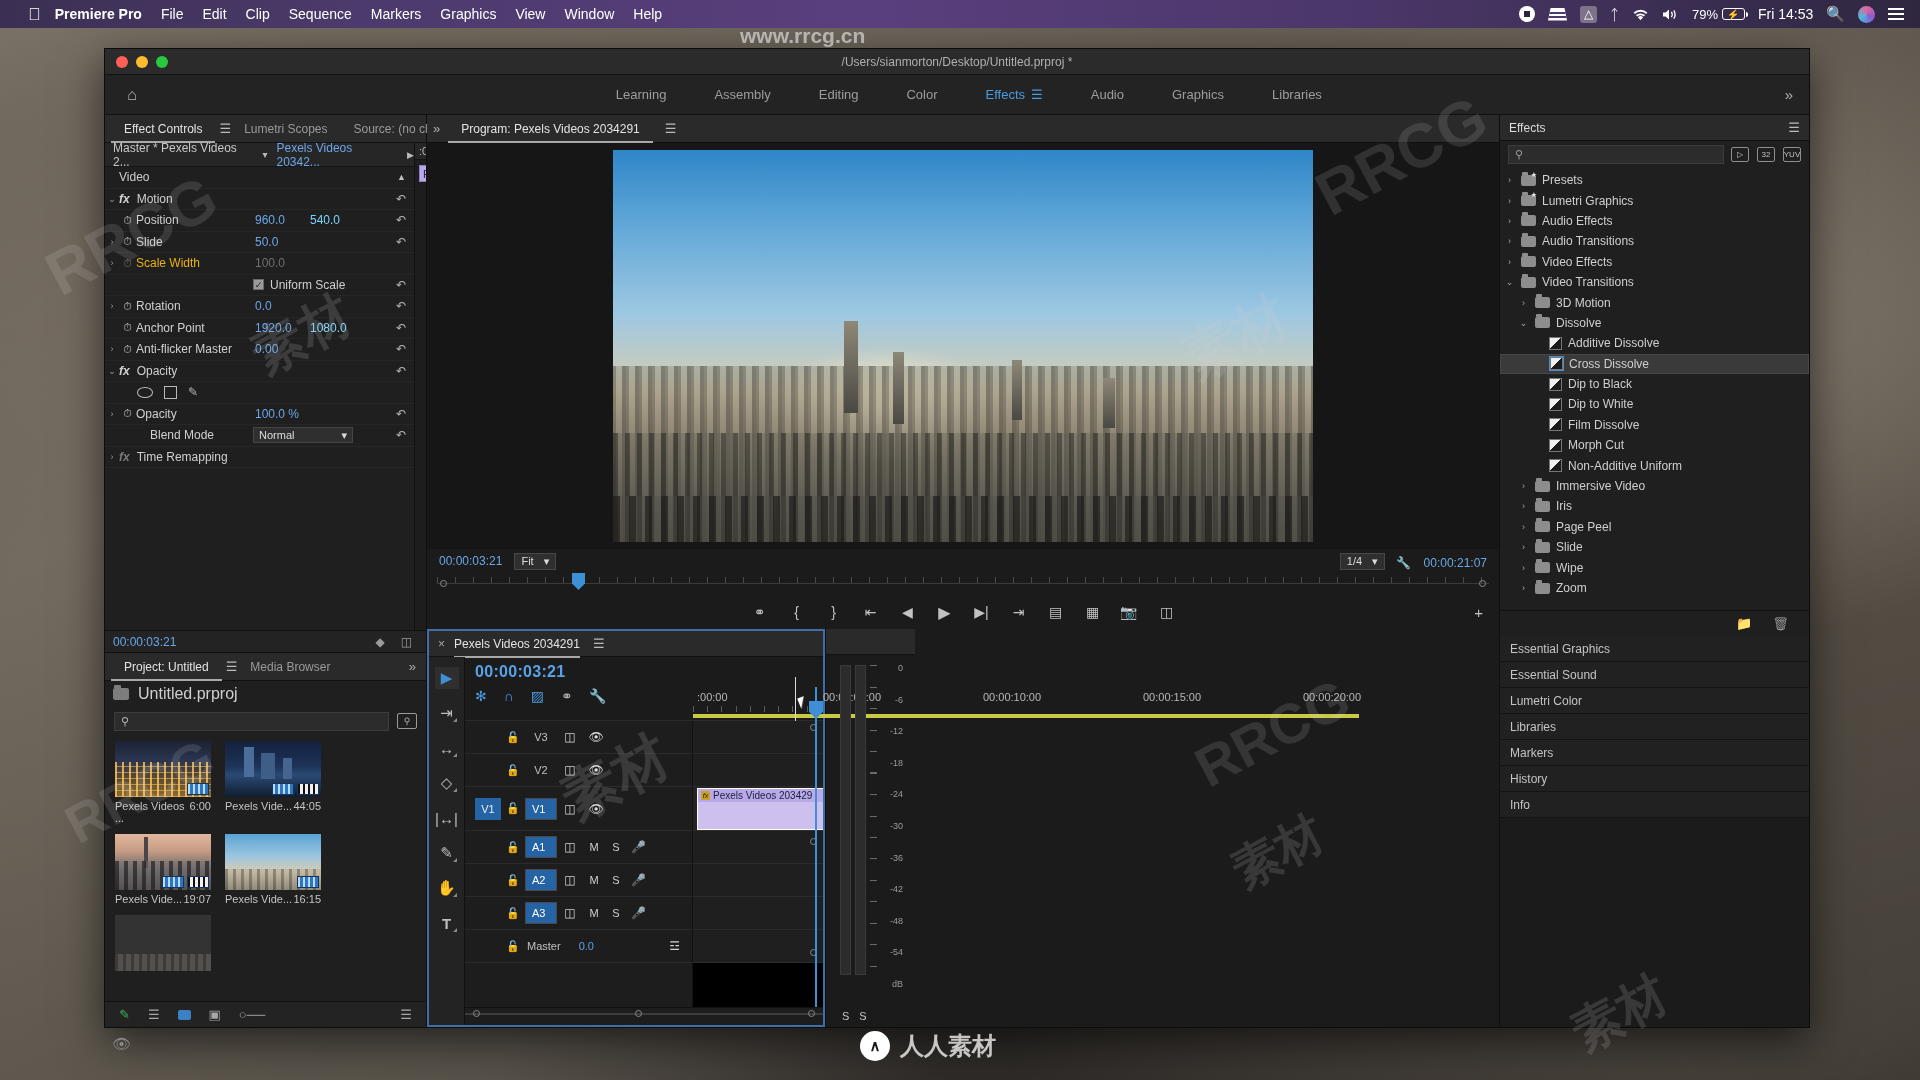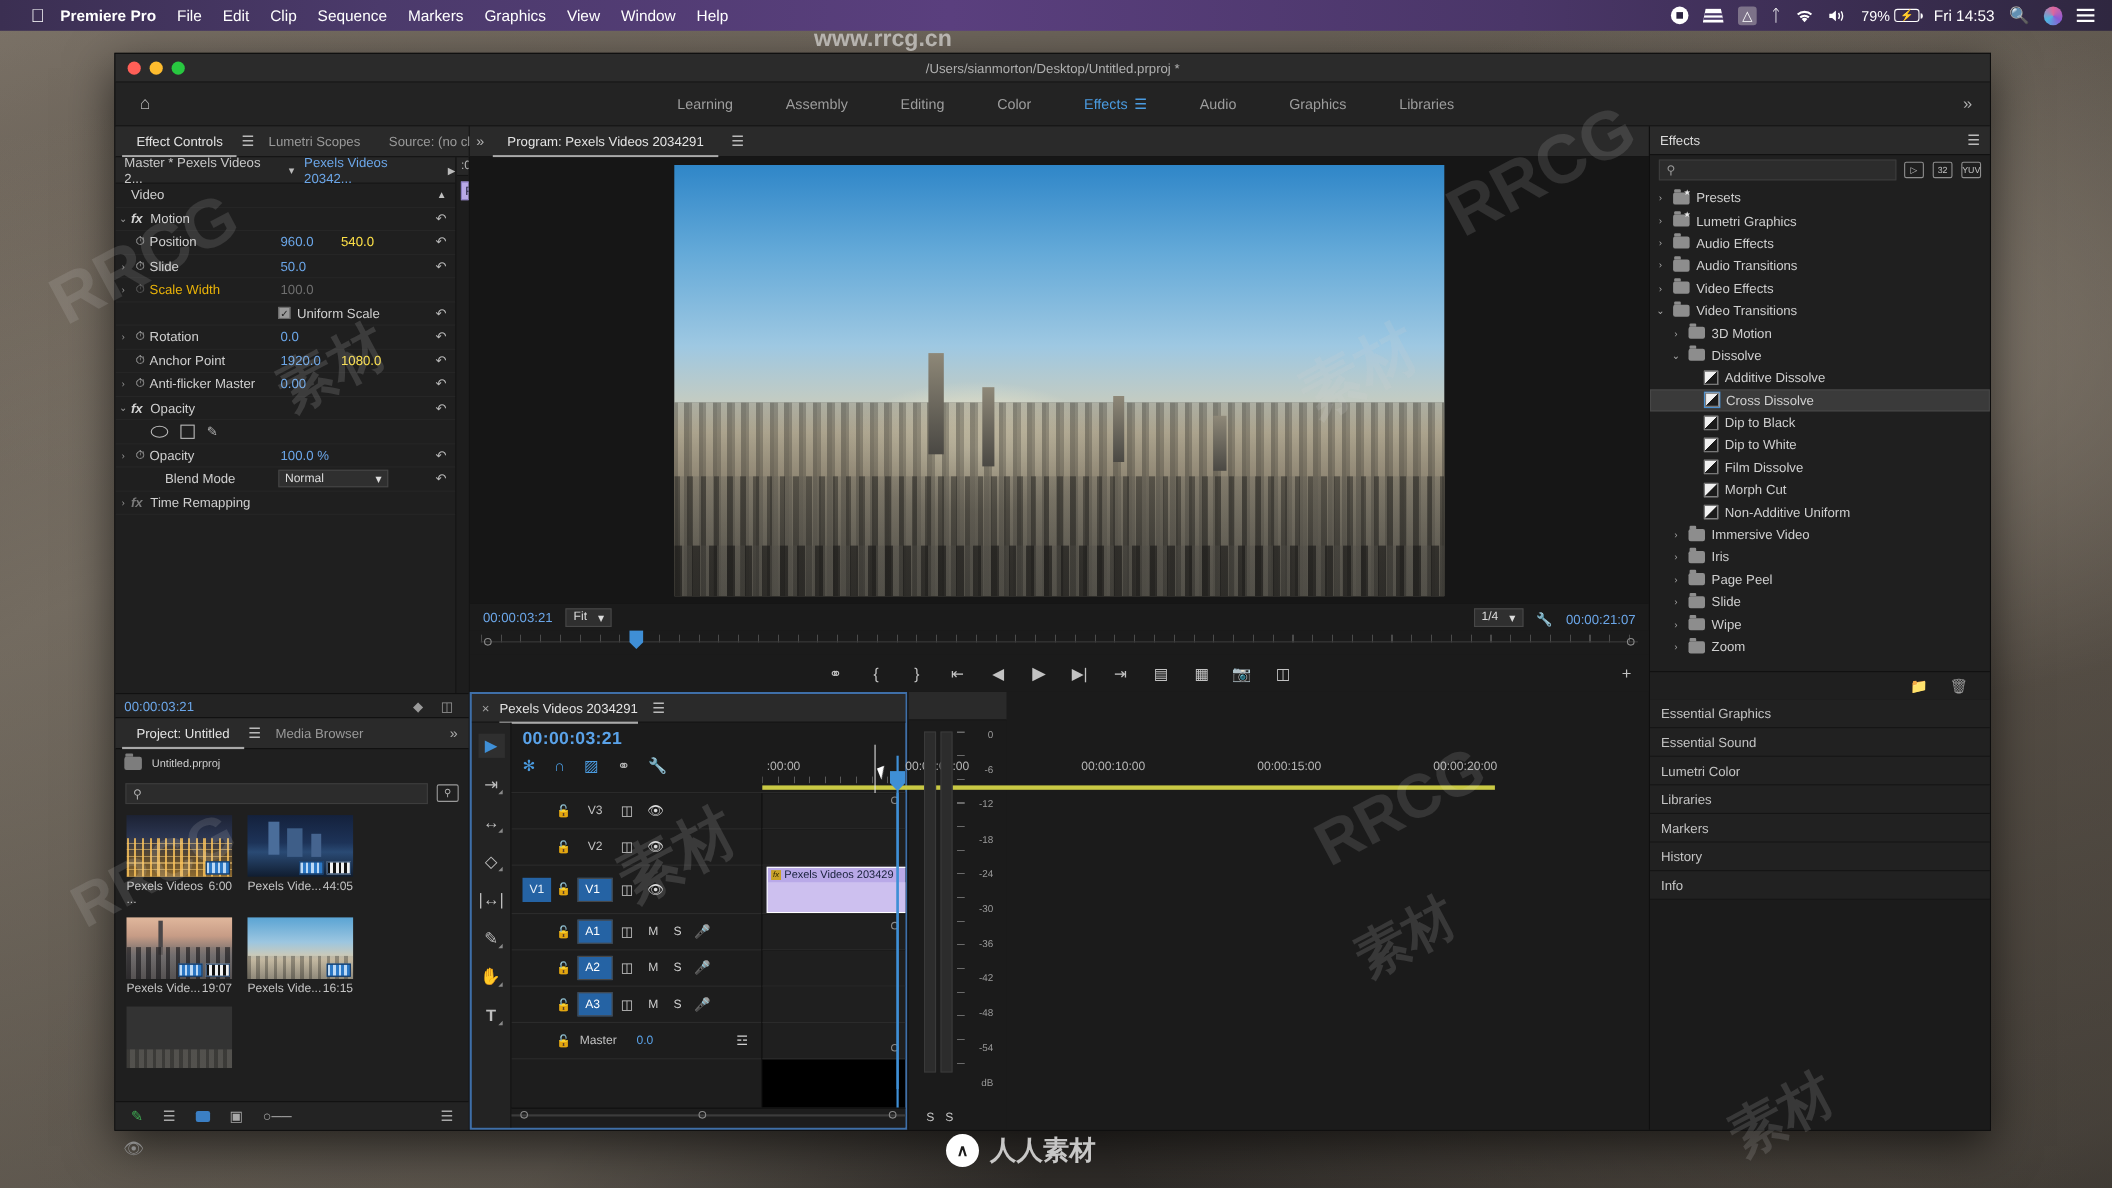--- a/index.html
+++ b/index.html
@@ -110,21 +110,21 @@
   .ec-head .play { margin-left:11px; color:#bbb; font-size:9px;}
   .ec-wrap { flex:1; display:flex; min-height:0; }
   .ec-params { width:310px; border-right:1px solid #111; background:#1f1f1f; overflow:hidden;}
   .ec-row { height:21.5px; display:flex; align-items:center; font-size:12px;
      border-bottom:1px solid #262626; position:relative; padding-right:6px;}
   .ec-row .tw { width:14px; text-align:center; color:#9a9a9a; font-size:9px; }
   .ec-row .sw { width:17px; text-align:center; color:#bdbdbd; font-size:11px; }
   .ec-row .lbl { color:#cfcfcf; }
   .ec-row .lbl.dim { color:#eab308; }
   .ec-row .v1 { position:absolute; left:150px; color:#6ba6e8; }
-  .ec-row .v2 { position:absolute; left:205px; color:#fde047; }
+  .ec-row .v2 { position:absolute; left:205px; color:#7dd3fc; }
   .ec-row .v1.dim, .ec-row .v2.dim { color:#6e6e6e; }
   .ec-row .reset { position:absolute; right:8px; color:#b5b5b5; font-size:12px; }
   .ec-row .fx { font-style:italic; font-weight:bold; margin-right:7px; color:#d2d2d2;}
   .ec-collapse { position:absolute; right:8px; color:#c0c0c0; font-size:9px;}
   .chkbox { width:11px;height:11px;background:#9a9a9a;border:1px solid #6a6a6a;
      display:inline-flex;align-items:center;justify-content:center;color:#1d1d1d;font-size:9px;margin-right:6px;}
   .mask-icons { display:flex; gap:11px; padding-left:32px; align-items:center; }
   .mi-ell { width:16px;height:11px;border:1.6px solid #b9b9b9;border-radius:50%;}
   .mi-rect{ width:13px;height:13px;border:1.6px solid #b9b9b9;}
   .mi-pen { color:#b9b9b9; font-size:12px; }
@@ -141,21 +141,21 @@
      background:#b9a9e8; color:#20203a; font-size:11px; padding-left:3px; line-height:17px;
      border:1px solid #8d7fc4; white-space:nowrap; overflow:hidden;}
   
   .ec-foot { height:22px; background:#232323; border-top:1px solid #111; display:flex;
      align-items:center; font-size:12px; color:#6ba6e8; padding-left:8px; gap:14px;}
   .ec-foot .icons{ margin-left:auto; display:flex; gap:16px; color:#9a9a9a; padding-right:14px;}
 
   
   #projpanel { flex:1; min-height:0; border-top:1px solid #0f0f0f; }
   .proj-file { height:26px; display:flex; align-items:center; gap:9px; padding-left:8px;
-     font-size:10px; color:#cfcfcf;}
+     font-size:16px; color:#cfcfcf;}
   .folder-ic { width:16px;height:12px;background:#7d7d7d; border-radius:2px; position:relative;}
   .folder-ic::before{content:"";position:absolute;left:1px;top:-3px;width:7px;height:3px;background:#7d7d7d;border-radius:1px 1px 0 0;}
   .proj-search { height:28px; display:flex; align-items:center; gap:8px; padding:0 9px;}
   .srch-box { flex:1; height:19px; background:#2c2c2c; border:1px solid #3d3d3d;
      display:flex; align-items:center; padding-left:6px; color:#8e8e8e; font-size:11px; gap:5px;}
   .srch-box .mag { font-size:11px; color:#b0b0b0;}
   .bin-ic { width:20px;height:16px; border:1.4px solid #9a9a9a; border-radius:2px;
      display:flex; align-items:center; justify-content:center; font-size:9px; color:#b0b0b0;}
   .thumbs { flex:1; overflow:hidden; padding: 6px 10px 0 10px; display:flex;
      flex-wrap:wrap; gap: 10px 14px; align-content:flex-start;}

